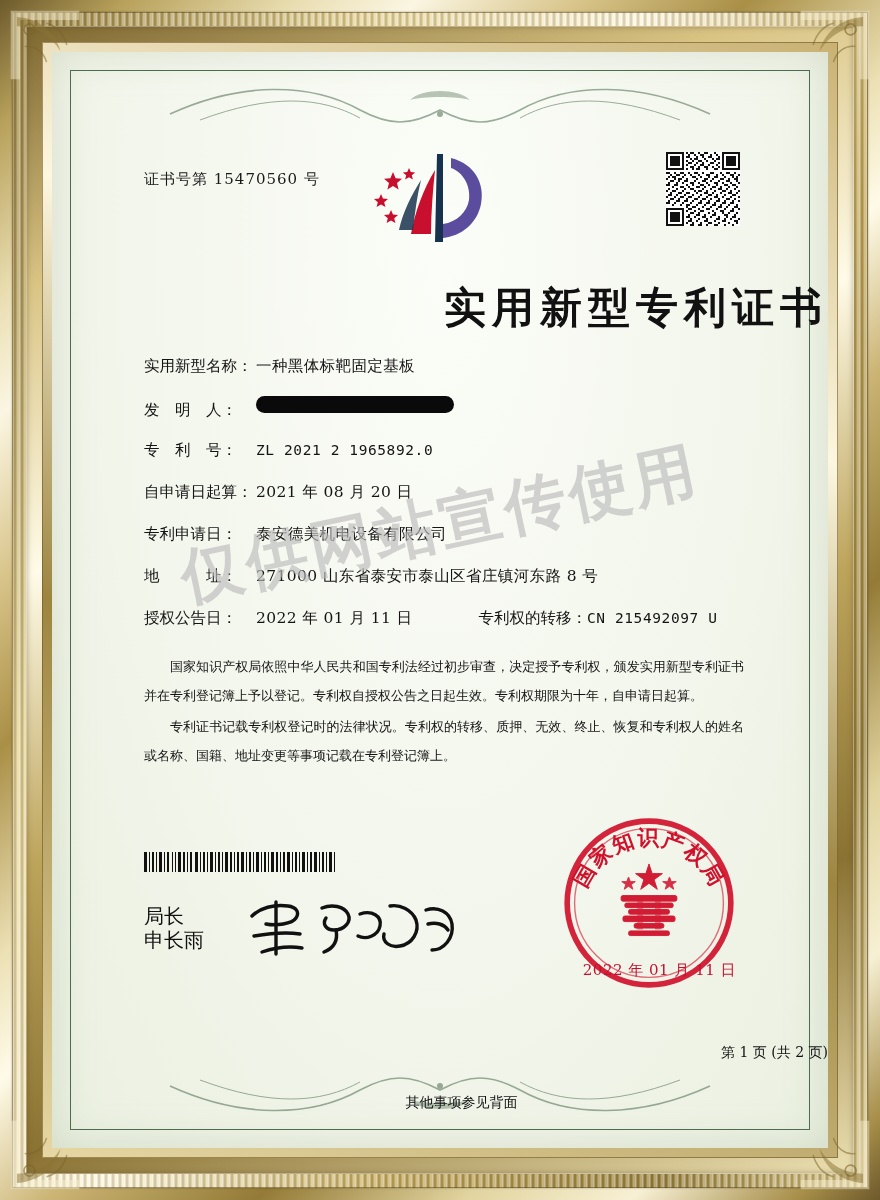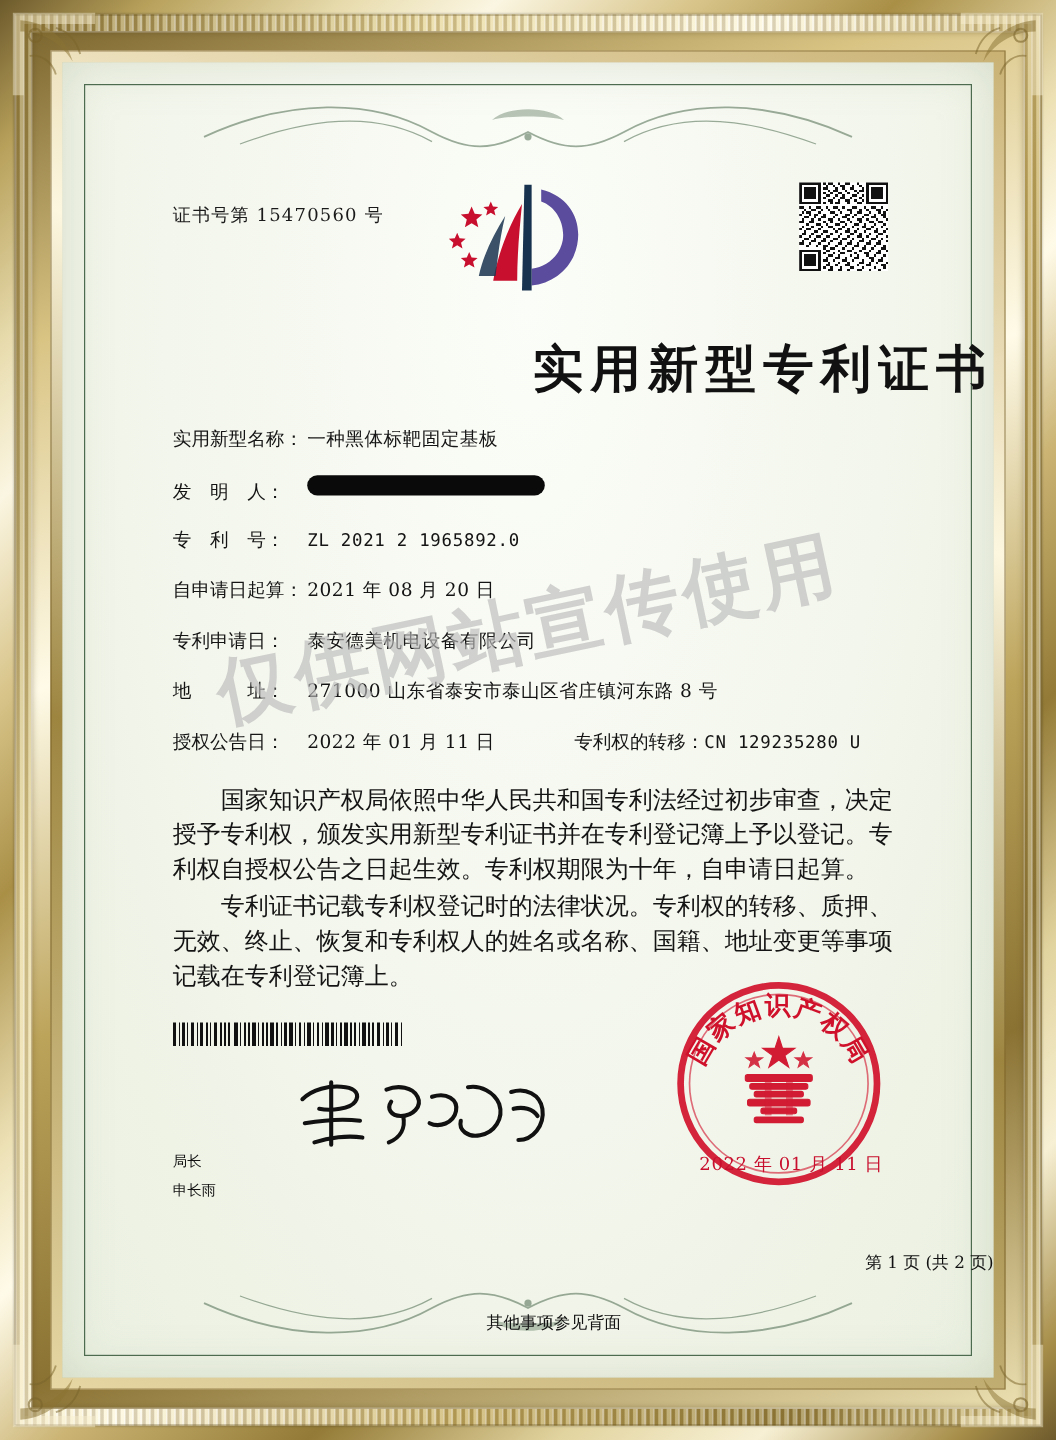--- a/index.html
+++ b/index.html
@@ -180,21 +180,21 @@
   .frow.double .second {
     margin-left: 66px;
   }
 
   
   .body-text {
     position: absolute;
     left: 92px;
     right: 84px;
     top: 600px;
-    font-size: 20px;
+    font-size: 13px;
     line-height: 29px;
     color: #141414;
     text-align: justify;
     font-family: "DejaVu Serif", serif;
   }
   .body-text p { margin: 0 0 2px 0; text-indent: 2em; }
 
   
   .barcode {
     position: absolute;
@@ -202,22 +202,22 @@
     top: 800px;
     width: 200px;
     height: 20px;
   }
   .barcode svg { display: block; }
 
   
   .sig-label {
     position: absolute;
     left: 92px;
-    top: 904px;
-    font-size: 12px;
+    top: 852px;
+    font-size: 20px;
     line-height: 24px;
     color: #111;
     font-family: "DejaVu Serif", serif;
   }
   .sig-hand {
     position: absolute;
     left: 188px;
     top: 838px;
     width: 230px;
     height: 72px;
@@ -688,21 +688,21 @@
 
       <div class="frow">
         <span class="flabel">地　　　址：</span>
         <span class="fvalue">271000 山东省泰安市泰山区省庄镇河东路 8 号</span>
       </div>
 
       <div class="frow double">
         <span class="flabel">授权公告日：</span>
         <span class="fvalue">2022 年 01 月 11 日</span>
         <span class="second">专利权的转移：</span>
-        <span class="fvalue num">CN 129235280 U</span>
+        <span class="fvalue num">CN 215492097 U</span>
       </div>
     </div>
 
     <div class="body-text">
       <p>国家知识产权局依照中华人民共和国专利法经过初步审查，决定授予专利权，颁发实用新型专利证书并在专利登记簿上予以登记。专利权自授权公告之日起生效。专利权期限为十年，自申请日起算。</p>
       <p>专利证书记载专利权登记时的法律状况。专利权的转移、质押、无效、终止、恢复和专利权人的姓名或名称、国籍、地址变更等事项记载在专利登记簿上。</p>
     </div>
 
     <div class="barcode">
       <svg width="200" height="20" shape-rendering="crispEdges">

